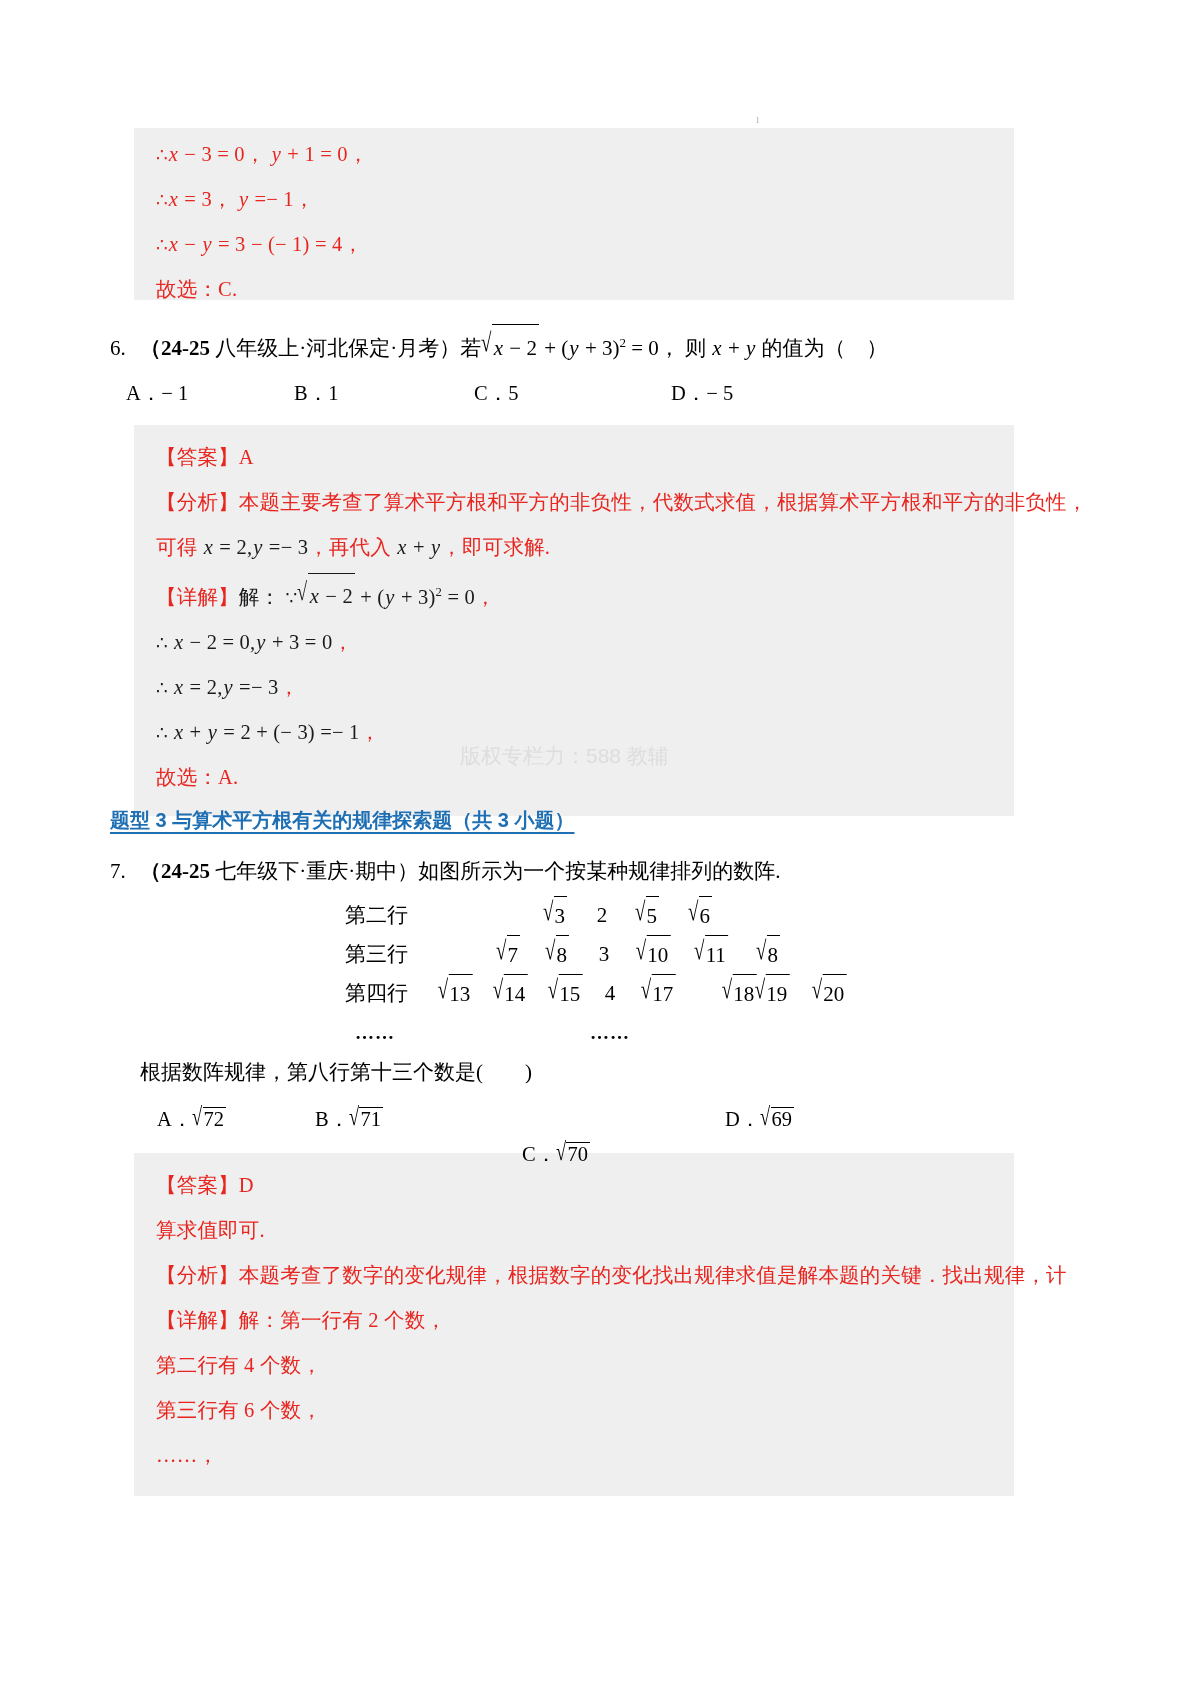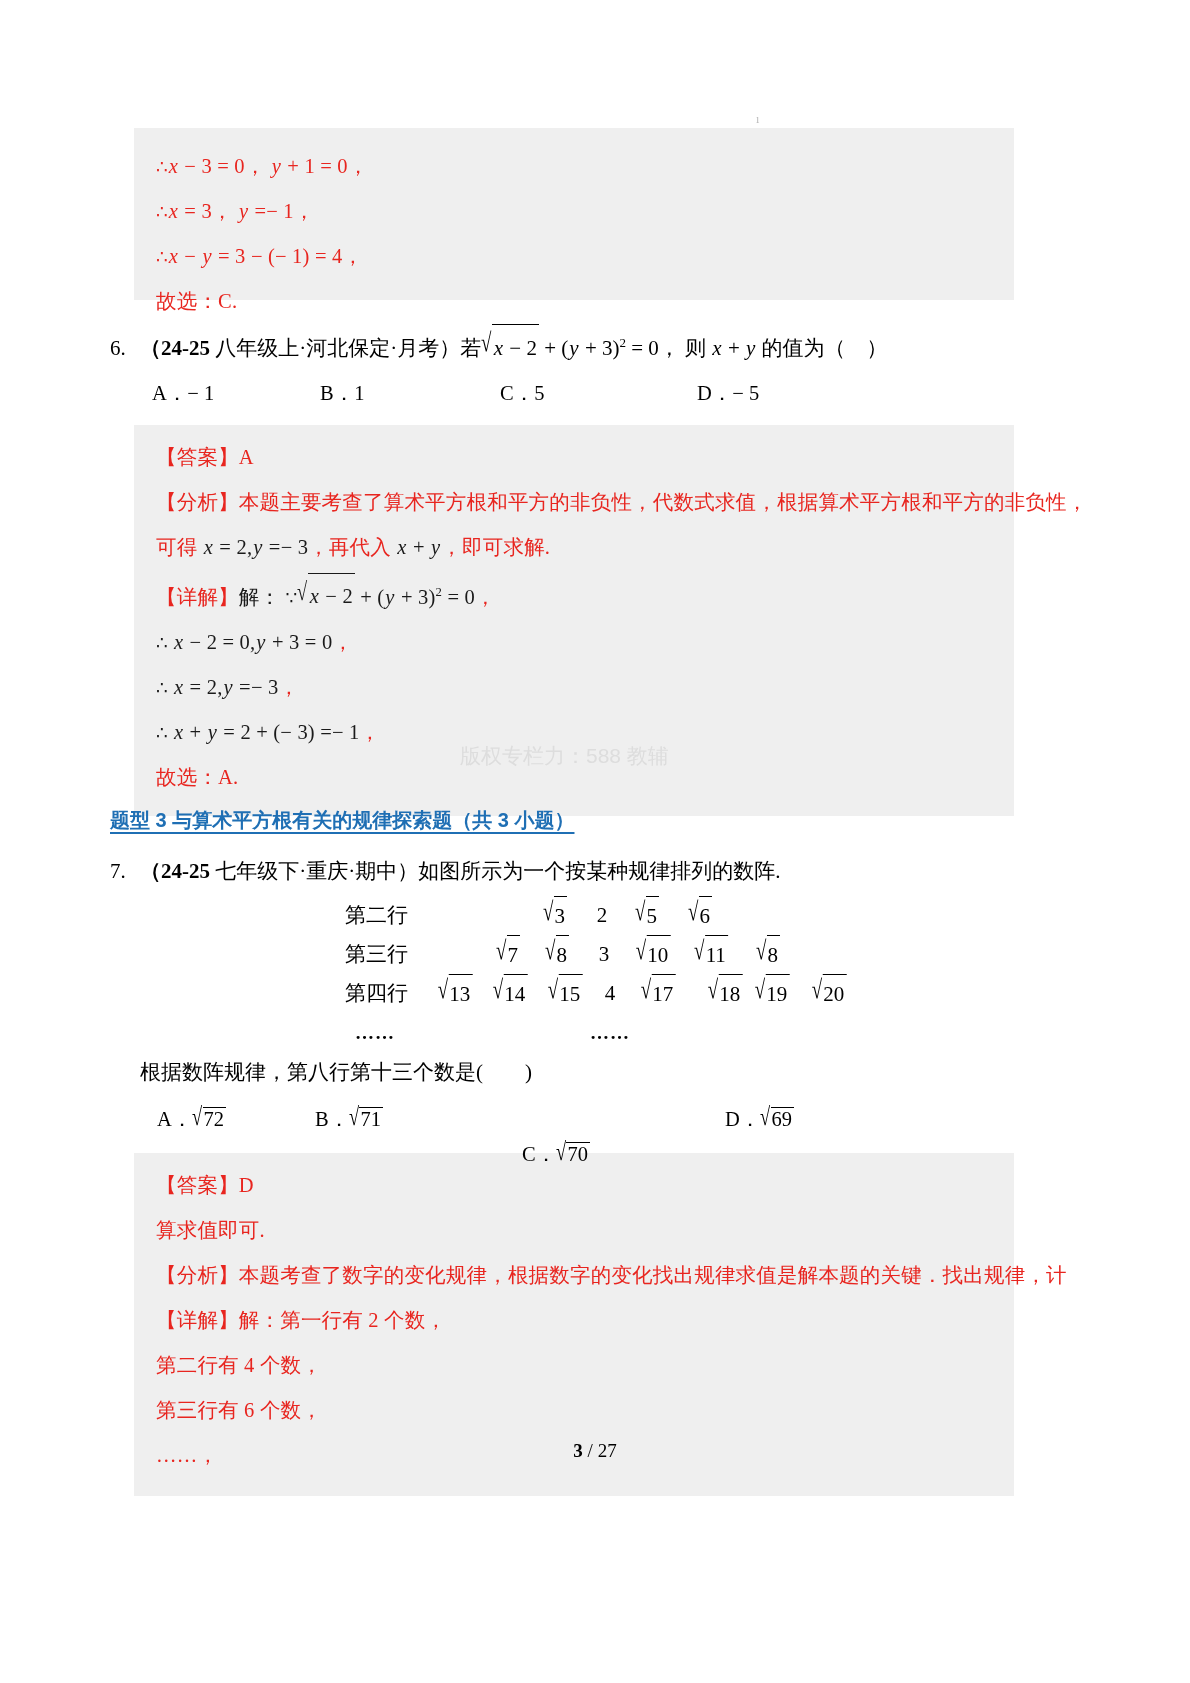--- a/index.html
+++ b/index.html
@@ -174,42 +174,42 @@
     font-size: 12px;
   }
 </style>
 </head>
 <body>
 
 <div class="page">
 
   <div class="tickmark" style="left:756px; top:112px;">ı</div>
 
-  <div class="panel red" style="position:absolute; left:110px; top:128px; height:172px; padding-top:16px;">
+  <div class="panel red" style="position:absolute; left:110px; top:128px; height:172px; padding-top:4px;">
     <div class="line">
       <span class="sym">∴</span><i class="v">x</i> − 3 = 0<span class="red">，</span>&nbsp;<i class="v">y</i> + 1 = 0<span class="red">，</span>
     </div>
     <div class="line">
       <span class="sym">∴</span><i class="v">x</i> = 3<span class="red">，</span>&nbsp;<i class="v">y</i> =− 1<span class="red">，</span>
     </div>
     <div class="line">
       <span class="sym">∴</span><i class="v">x</i> − <i class="v">y</i> = 3 − (− 1) = 4<span class="red">，</span>
     </div>
     <div class="line">
       <span>故选：</span><span>C.</span>
     </div>
   </div>
 
   <div style="position:absolute; left:110px; top:320px; width:980px;">
 
     <div class="qline">
       <span class="qnum">6.</span><span><span class="srcbold">（24-25</span> 八年级上·河北保定·月考）</span><span>若</span><span class="sqrt"><span class="radical">√</span><span class="rad-body"><i class="v">x</i> − 2</span></span> + (<i class="v">y</i> + 3)<sup class="pw">2</sup> <span>= 0，</span>&nbsp;<span>则</span> <i class="v">x</i> + <i class="v">y</i> <span>的值为（　）</span>
     </div>
 
-    <div class="opts" style="margin-left:42px; margin-top:8px;">
+    <div class="opts" style="margin-left:16px; margin-top:8px;">
       <div class="opt" style="left:0px;"><span>A．</span><span>− 1</span></div>
       <div class="opt" style="left:168px;"><span>B．</span><span>1</span></div>
       <div class="opt" style="left:348px;"><span>C．</span><span>5</span></div>
       <div class="opt" style="left:545px;text-align:center;"><span>D．</span><span>− 5</span></div>
     </div>
 
     <div class="panel red" style="margin-top:4px; padding-top:10px; padding-bottom:16px;">
 
       <div class="line">
         <span>【答案】</span><span class="mathnum">A</span>
@@ -279,21 +279,21 @@
         <span class="mcell" style="left:658px;"><span class="sqrt"><span class="radical">√</span><span class="rad-body">8</span></span></span>
       </div>
 
       <div class="mrow">
         <span class="mlabel">第四行</span>
         <span class="mcell" style="left:345px;"><span class="sqrt"><span class="radical">√</span><span class="rad-body">13</span></span></span>
         <span class="mcell" style="left:400px;"><span class="sqrt"><span class="radical">√</span><span class="rad-body">14</span></span></span>
         <span class="mcell" style="left:455px;"><span class="sqrt"><span class="radical">√</span><span class="rad-body">15</span></span></span>
         <span class="mcell" style="left:500px;">4</span>
         <span class="mcell" style="left:548px;"><span class="sqrt"><span class="radical">√</span><span class="rad-body">17</span></span></span>
-        <span class="mcell" style="left:615px;"><span class="sqrt"><span class="radical">√</span><span class="rad-body">18</span></span></span>
+        <span class="mcell" style="left:629px;"><span class="sqrt"><span class="radical">√</span><span class="rad-body">18</span></span></span>
         <span class="mcell" style="left:662px;"><span class="sqrt"><span class="radical">√</span><span class="rad-body">19</span></span></span>
         <span class="mcell" style="left:719px;"><span class="sqrt"><span class="radical">√</span><span class="rad-body">20</span></span></span>
       </div>
 
       <div class="ellipsis-row">
         <span class="ell" style="left:245px;">……</span>
         <span class="ell" style="left:480px;">……</span>
       </div>
     </div>
 
@@ -316,19 +316,14 @@
       </div>
       <div class="line">
         <span>【详解】</span><span>解：第一行有 2 个数，</span>
       </div>
       <div class="line">第二行有 4 个数，</div>
       <div class="line">第三行有 6 个数，</div>
       <div class="line">……，</div>
     </div>
   </div>
 
-  <div class="footer">
-    <b>3</b>
-    <span>/</span>
-    <span>27</span>
-  </div>
 
 </div>
 
 </body></html>

